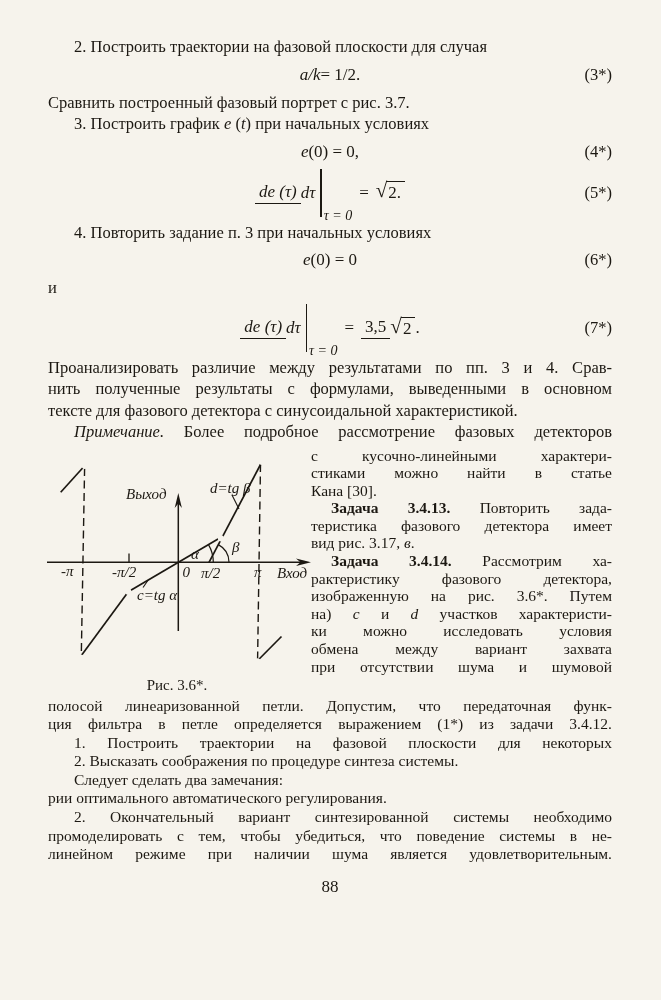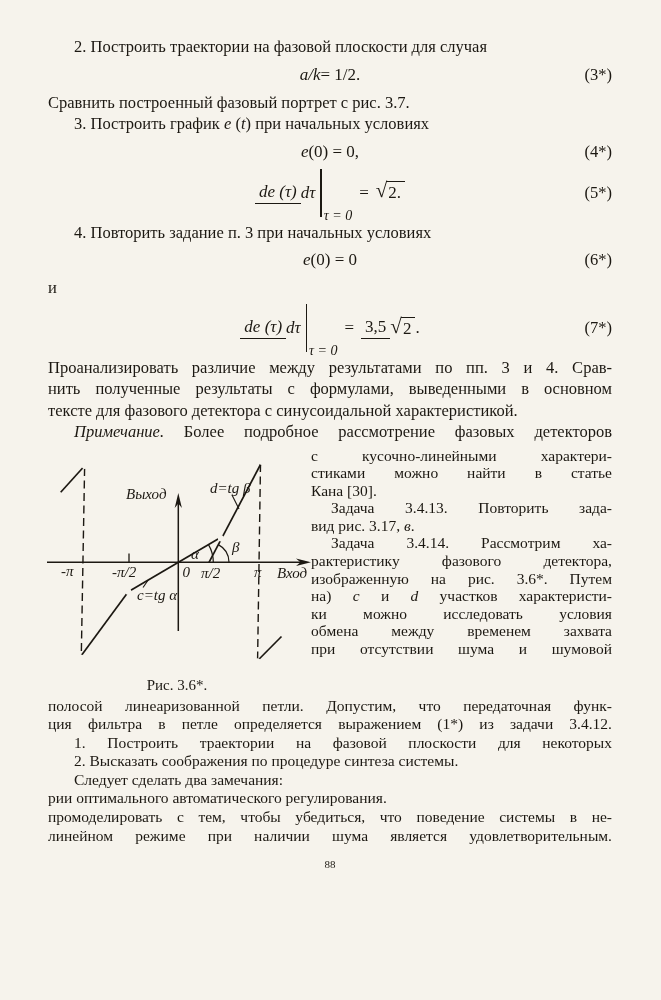--- a/index.html
+++ b/index.html
@@ -7,21 +7,21 @@
     width:661px;height:1000px;overflow:hidden;
     background:#f6f3ec;
     font-family:"Liberation Serif", serif;
     color:#1c1812;
   }
   .page{box-sizing:border-box;width:661px;height:992px;padding:36px 49px 0 48px;position:relative;}
   
   .tline{font-size:16.5px;line-height:21.5px;text-align:justify;text-align-last:justify;}
   .tline.nj{text-align:left;text-align-last:left;}
   .tline.ind{text-indent:26px;}
-  .b{font-weight:400;}
+  .b{font-weight:700;}
   .it{font-style:italic;}
   
   .eqrow{position:relative;text-align:center;margin:5px 0;}
   .eqrow .eqbody{display:inline-flex;align-items:center;font-size:17px;}
   .eqrow.simple{margin:7px 0;}
   .eqnum{position:absolute;right:0;top:50%;transform:translateY(-50%);font-size:16.5px;}
   .frac{display:inline-flex;flex-direction:row;text-align:center;line-height:1.25;}
   .fr-top{border-bottom:1.4px solid currentColor;padding:0 4px 1px;}
   .fr-bot{padding-top:1px;}
   .evalbar{display:inline-block;width:1.4px;height:48px;background:currentColor;margin-left:5px;}
@@ -31,21 +31,21 @@
   .sqrt .rad{font-size:21px;line-height:1;transform:translateY(-1px);}
   .sqrt .arg{border-top:1.4px solid currentColor;margin-left:-1px;padding:1px 4px 0 2px;}
   
   .midrow{display:flex;margin-top:4px;}
   .figbox{flex:0 0 262px;}
   .figbox svg{display:block;width:267px;height:248px;margin-left:-4px;margin-top:2px;}
   .rcol{flex:1;}
   .rcol .tline{font-size:15.5px;line-height:17.6px;text-align:right;}
   .rcol .tline.ind{text-indent:20px;}
   .bottom .tline{font-size:15.5px;line-height:18.6px;}
-  .pagenum{margin-top:13px;text-align:center;font-size:11px;}
+  .pagenum{margin-top:13px;text-align:center;font-size:17px;}
   svg text{fill:#1c1812;}
   svg .lbl{font-family:"Liberation Serif",serif;font-style:italic;font-size:15px;}
   svg .cap{font-family:"Liberation Serif",serif;font-size:15px;}
   svg line, svg path, svg polyline{stroke:#1c1812;fill:none;}
 </style>
 </head>
 <body>
 
 <div class="page">
 
@@ -188,37 +188,39 @@
         <text class="lbl" x="162" y="129">π/2</text>
         <text class="lbl" x="215" y="128">π</text>
         <text class="cap" x="138" y="241" text-anchor="middle">Рис. 3.6*.</text>
       </svg>
     </div>
     <div class="rcol">
         <div class="tline">с кусочно-линейными характери-</div>
         <div class="tline">стиками можно найти в статье</div>
         <div class="tline nj">Кана [30].</div>
         <div class="tline ind"><span class="b">Задача 3.4.13.</span> Повторить зада-</div>
+        <div class="tline">теристика фазового детектора имеет</div>
         <div class="tline nj">вид рис. 3.17, <span class="it">в</span>.</div>
         <div class="tline ind"><span class="b">Задача 3.4.14.</span> Рассмотрим ха-</div>
         <div class="tline">рактеристику фазового детектора,</div>
         <div class="tline">изображенную на рис. 3.6*. Путем</div>
         <div class="tline">на) <span class="it">c</span> и <span class="it">d</span> участков характеристи-</div>
         <div class="tline">ки можно исследовать условия</div>
-        <div class="tline">обмена между временем захвата</div>
+        <div class="tline">обмена между вариант захвата</div>
         <div class="tline">при отсутствии шума и шумовой</div>
       </div>
   </div>
 
   <div class="bottom">
       <div class="tline">полосой линеаризованной петли. Допустим, что передаточная функ-</div>
       <div class="tline">ция фильтра в петле определяется выражением (1*) из задачи 3.4.12.</div>
       <div class="tline ind">1. Построить траектории на фазовой плоскости для некоторых</div>
       <div class="tline ind nj">2. Высказать соображения по процедуре синтеза системы.</div>
       <div class="tline ind nj">Следует сделать два замечания:</div>
       <div class="tline nj">рии оптимального автоматического регулирования.</div>
+      <div class="tline ind">2. Окончательный вариант синтезированной системы необходимо</div>
       <div class="tline">промоделировать с тем, чтобы убедиться, что поведение системы в не-</div>
       <div class="tline">линейном режиме при наличии шума является удовлетворительным.</div>
     </div>
 
   <div class="pagenum">88</div>
 
 </div>
 
 </body></html>

